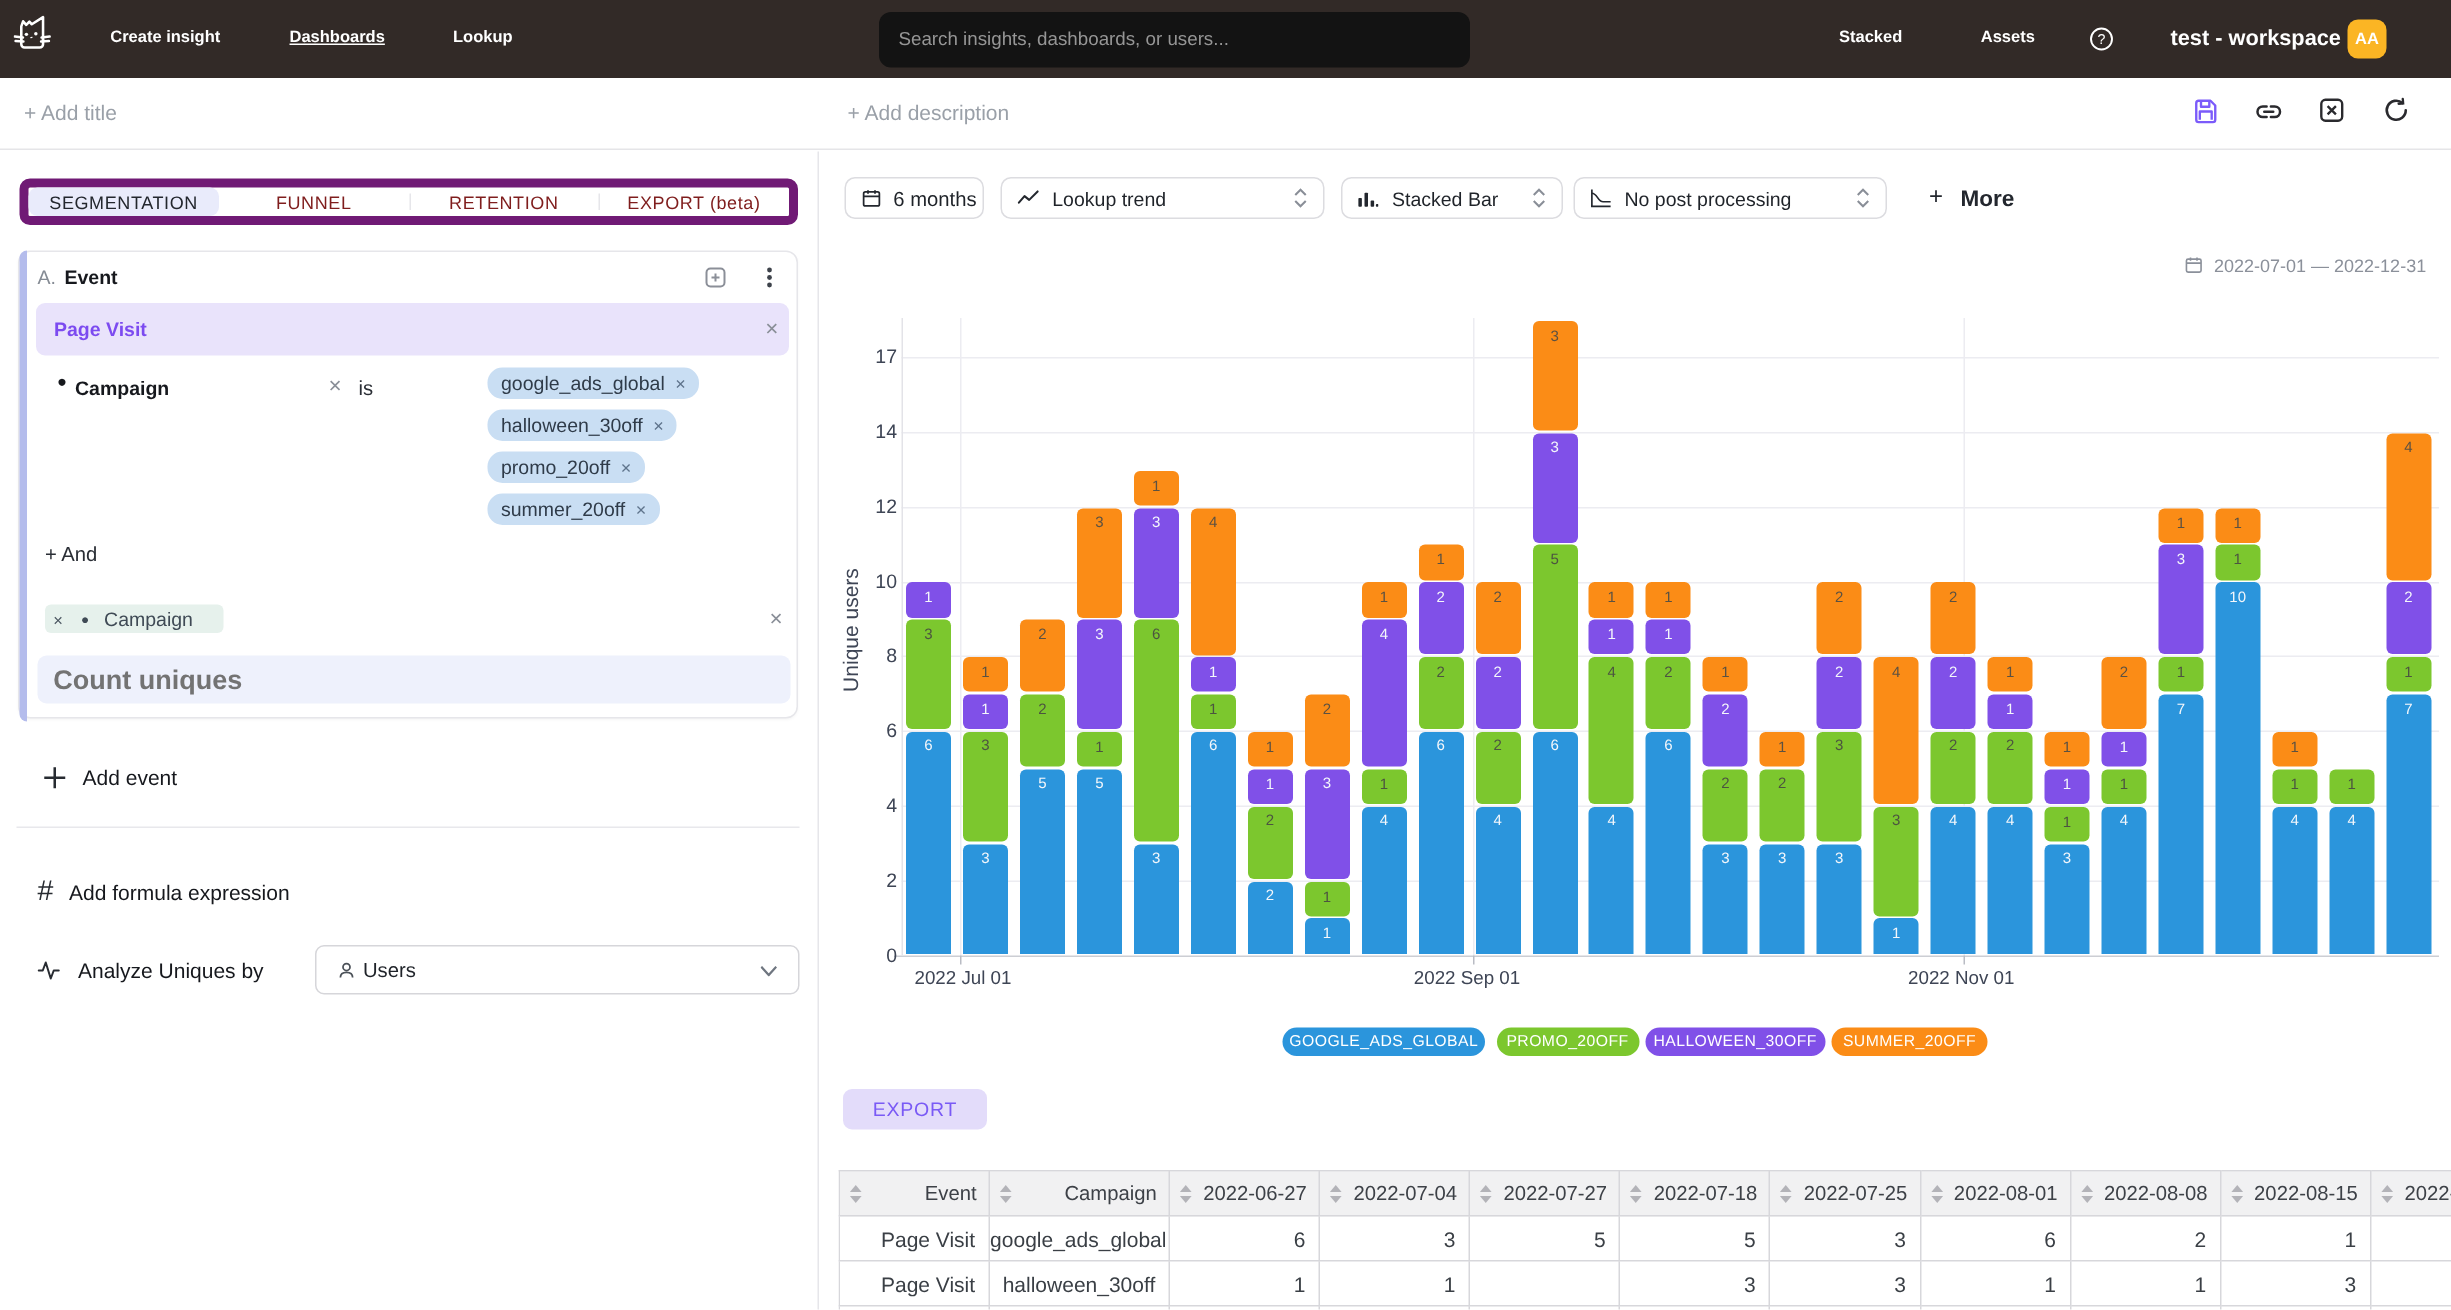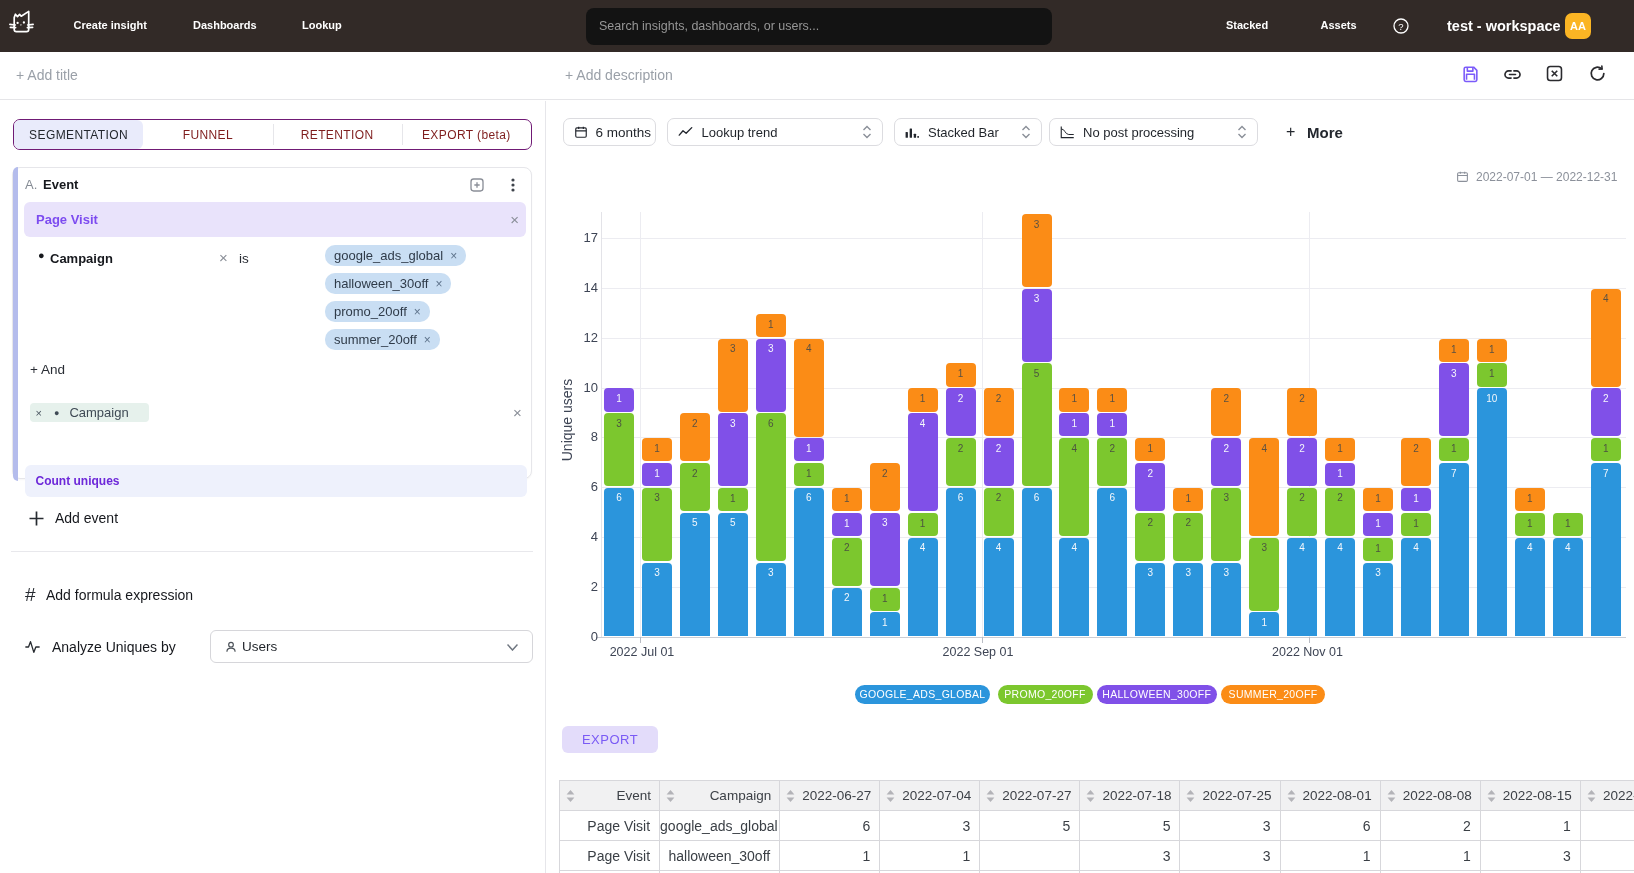--- a/index.html
+++ b/index.html
@@ -1,37 +1,37 @@
 <!DOCTYPE html>
 <html><head><meta charset="utf-8">
 <style>
 * { margin:0; padding:0; box-sizing:border-box; }
 html,body { width:1634px; height:873px; font-family:"Liberation Sans",sans-serif; background:#fff; overflow:hidden; }
 .abs { position:absolute; }
 #topbar { position:absolute; left:0; top:0; width:1634px; height:52px; background:#322a27; }
 .nav { position:absolute; top:19px; color:#fff; font-size:11px; font-weight:700; white-space:nowrap; }
-#search { position:absolute; left:586px; top:8px; width:466px; height:37px; background:#131313; border-radius:8px; color:#969696; font-size:12.5px; line-height:37px; padding-left:13px; }
+#search { position:absolute; left:586px; top:8px; width:394px; height:37px; background:#131313; border-radius:8px; color:#969696; font-size:12.5px; line-height:37px; padding-left:13px; }
 #titlebar { position:absolute; left:0; top:52px; width:1634px; height:48px; background:#fff; border-bottom:1px solid #e5e5e8; }
 .ghost { position:absolute; top:67px; color:#9aa0a8; font-size:14px; }
 #vdiv { position:absolute; left:545px; top:101px; width:1px; height:772px; background:#e6e6ea; }
 
-#tabs { position:absolute; left:13px; top:119px; width:519px; height:31px; border:1px solid #701a75; border-radius:7px; background:#fff; display:flex; }
+#tabs { position:absolute; left:13px; top:119px; width:519px; height:31px; border:6px solid #701a75; border-radius:7px; background:#fff; display:flex; }
 .tab { flex:1; display:flex; align-items:center; justify-content:center; font-size:12px; color:#7f1d1d; letter-spacing:.4px; position:relative; }
 .tab + .tab:after { content:""; position:absolute; left:0; top:4px; bottom:4px; width:1px; background:#e6e6ea; }
 .tab.active { background:#e9ebfb; border-radius:6px; color:#23272e; font-weight:400; }
 .tab.active:after, .tab.active + .tab:after { display:none; }
 
 #card { position:absolute; left:12px; top:167px; width:520px; height:312px; background:#fff; border:1px solid #e6e6ea; border-radius:8px; box-shadow:0 1px 2px rgba(0,0,0,.04); }
 #accent { position:absolute; left:0px; top:-1px; width:5px; height:314px; background:#b4bcec; border-radius:8px 0 0 8px; }
 .pvrow { position:absolute; left:11px; top:34px; width:502px; height:35px; background:#e9e3fb; border-radius:6px; }
 .pv { position:absolute; left:12px; top:10px; color:#7c4bf0; font-weight:700; font-size:13px; }
 .xg { color:#8a8f98; font-size:15px; }
 .chip { position:absolute; left:312px; height:21px; background:#c9def3; border-radius:10px; font-size:13px; color:#2f3b49; line-height:21px; padding:0 9px; white-space:nowrap; }
 .chip .chx { color:#5f748c; margin-left:7px; font-size:12px; }
-.cuniq { position:absolute; left:11.5px; top:269px; width:502px; height:32px; background:#eef1fc; border-radius:6px; line-height:32px; padding-left:11px; font-weight:700; font-size:12px; color:#6d28d9;margin-top:28px; }
+.cuniq { position:absolute; left:11.5px; top:269px; width:502px; height:32px; background:#eef1fc; border-radius:6px; line-height:32px; padding-left:11px; font-weight:700; font-size:18px; color:#737373; }
 .brk { position:absolute; left:16.5px; top:235px; width:119px; height:19px; background:#e6f1ec; border-radius:4px; font-size:13px; color:#3f4a55; line-height:19px; }
 
 .ctl { position:absolute; top:118px; height:28px; border:1px solid #dcdce0; border-radius:7px; background:#fff; display:flex; align-items:center; font-size:13px; color:#1f2329; }
 .unfold { margin-left:auto; }
 
 .ytick { position:absolute; width:28px; left:570px; text-align:right; font-size:13px; color:#3e4555; }
 .seg { position:absolute; }
 .seg span { position:absolute; left:0; width:100%; text-align:center; font-size:10px; }
 .xlab { position:absolute; top:645px; font-size:12.5px; color:#3e4555; text-align:center; width:120px; }
 .pill { position:absolute; top:684.5px; height:19.5px; border-radius:10px; color:#fff; font-size:10.5px; letter-spacing:.3px; text-align:center; line-height:19.5px; }
@@ -54,21 +54,21 @@
       <path d="M0.9 14.4 L6.3 15"></path>
       <path d="M1.4 17.4 L6.6 17.6"></path>
       <path d="M18.7 15 L24.1 14.4"></path>
       <path d="M18.4 17.6 L23.6 17.4"></path>
     </g>
     <circle cx="8.6" cy="12.9" r="1.15" fill="#fff"></circle>
     <circle cx="14.9" cy="12.5" r="1.15" fill="#fff"></circle>
     <path d="M11.2 14.6 l1.5 -0.15 l-0.1 0.9 l-1.3 0.1 Z" fill="#fff"></path>
   </svg>
   <span class="nav" style="left:73.5px;">Create insight</span>
-  <span class="nav" style="left:193px;">Dashboards</span>
+  <span class="nav" style="left:193px;text-decoration:underline;">Dashboards</span>
   <span class="nav" style="left:302px;">Lookup</span>
   <div id="search">Search insights, dashboards, or users...</div>
   <span class="nav" style="left:1226px;">Stacked</span>
   <span class="nav" style="left:1320.5px;">Assets</span>
   <svg class="abs" style="left:1392.5px;top:18px;" width="16" height="16" viewBox="0 0 16 16">
       <circle cx="8" cy="8" r="7" fill="none" stroke="#fff" stroke-width="1.3"></circle>
       <text x="8" y="11.6" font-size="9.5" fill="#fff" text-anchor="middle" font-family="Liberation Sans">?</text>
     </svg>
   <span class="nav" style="left:1447px;font-size:14.5px;top:18px;">test - workspace</span>
   <div class="abs" style="left:1565px;top:13px;width:26px;height:26px;background:#fbb524;border-radius:7px;color:#fff;font-size:11px;font-weight:700;text-align:center;line-height:26px;">AA</div>

